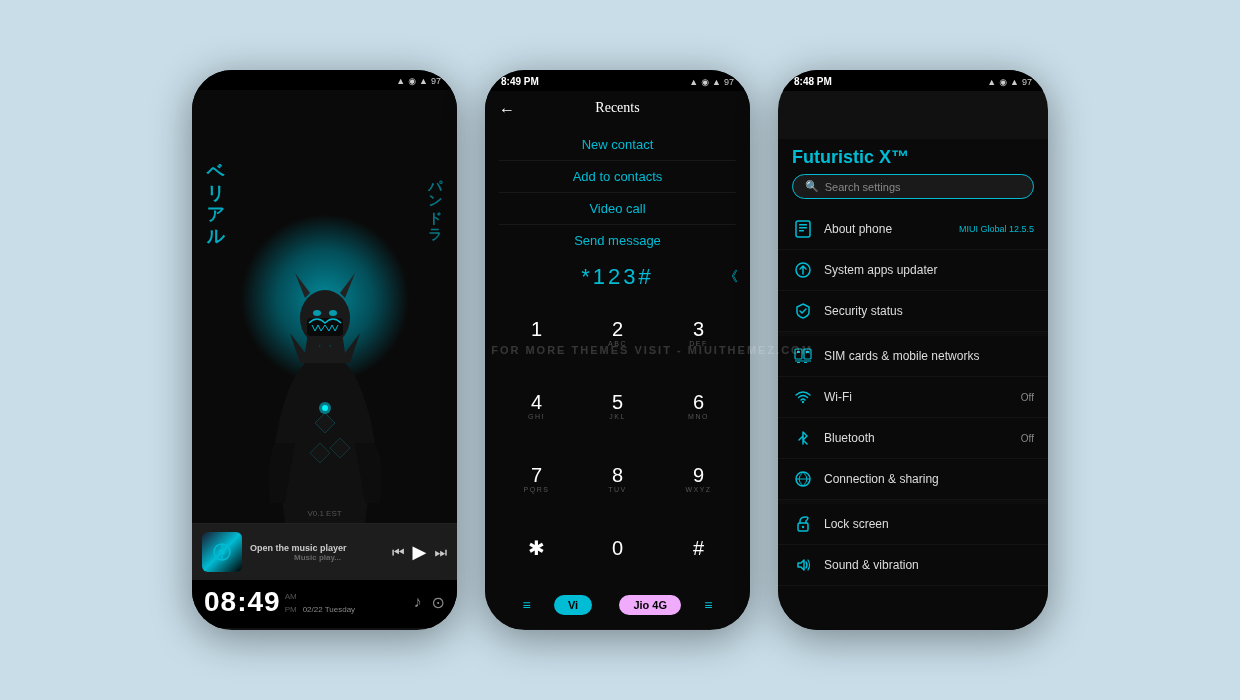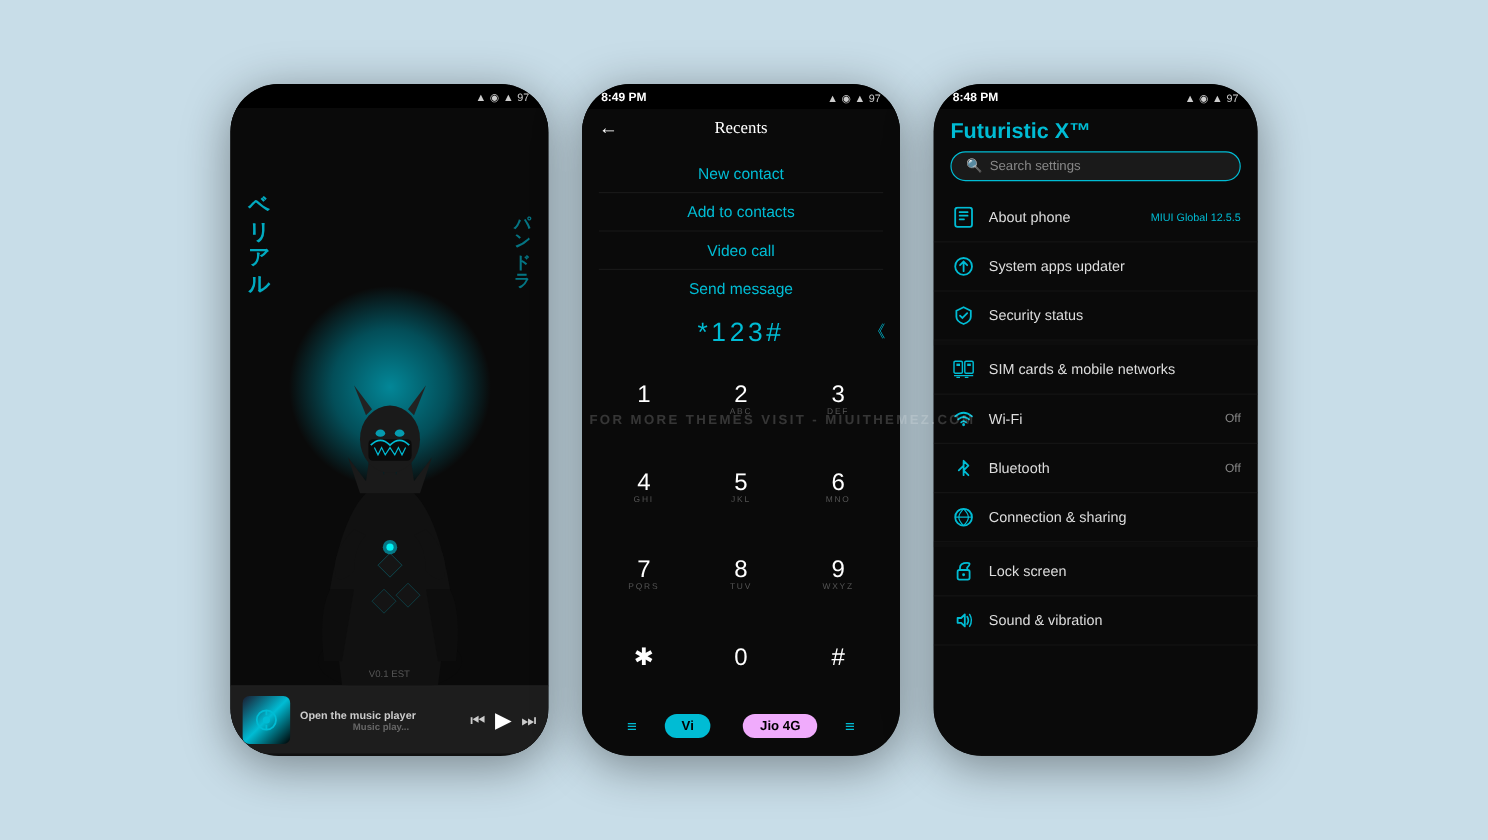--- a/index.html
+++ b/index.html
@@ -253,20 +253,21 @@
       cursor: pointer;
     }
     .sim-label-btn.jio { background: #f0abfc; margin-left: 4px; }
 
     
     .phone3-body {
       background: #0a0a0a;
       height: calc(100% - 22px);
       display: flex;
       flex-direction: column;
+      margin-top: 48px;
     }
     .settings-header { padding: 8px 14px 4px; }
     .settings-title {
       color: #00bcd4;
       font-size: 18px;
       font-weight: 700;
       margin-bottom: 6px;
     }
     .settings-search {
       background: #1a1a1a;
@@ -398,20 +399,36 @@
         <div class="music-info">
           <div class="music-title">Open the music player</div>
           <div class="music-sub">Music play...</div>
         </div>
         <div class="music-controls">
           <span class="ctrl-btn">⏮</span>
           <span class="ctrl-btn play">▶</span>
           <span class="ctrl-btn">⏭</span>
         </div>
       </div>
+      <div class="phone1-bottom">
+        <div style="display:flex; align-items:flex-end; gap:2px;">
+          <span class="clock">08:49</span>
+          <div style="display:flex; flex-direction:column; margin-bottom:4px;">
+            <span class="ampm" style="font-size:8px; color:#555;">AM</span>
+            <span class="ampm" style="font-size:8px; color:#555;">PM</span>
+          </div>
+          <div style="margin-left:4px; margin-bottom:4px;">
+            <div class="date-info">02/22 Tuesday</div>
+          </div>
+        </div>
+        <div class="bottom-icons">
+          <span class="bi">♪</span>
+          <span class="bi">⊙</span>
+        </div>
+      </div>
     </div>
   </div>
 
   <div class="phone phone-2">
     <div class="status-bar">
       <span class="time">8:49 PM</span>
       <div class="status-icons">
         <span>▲</span>
           <span>◉</span>
           <span>▲</span>

